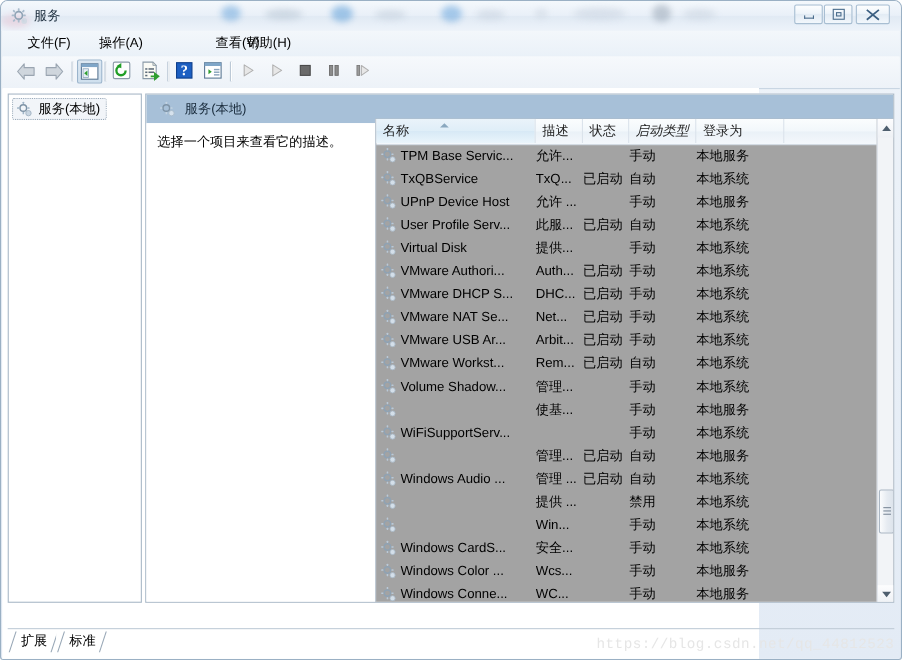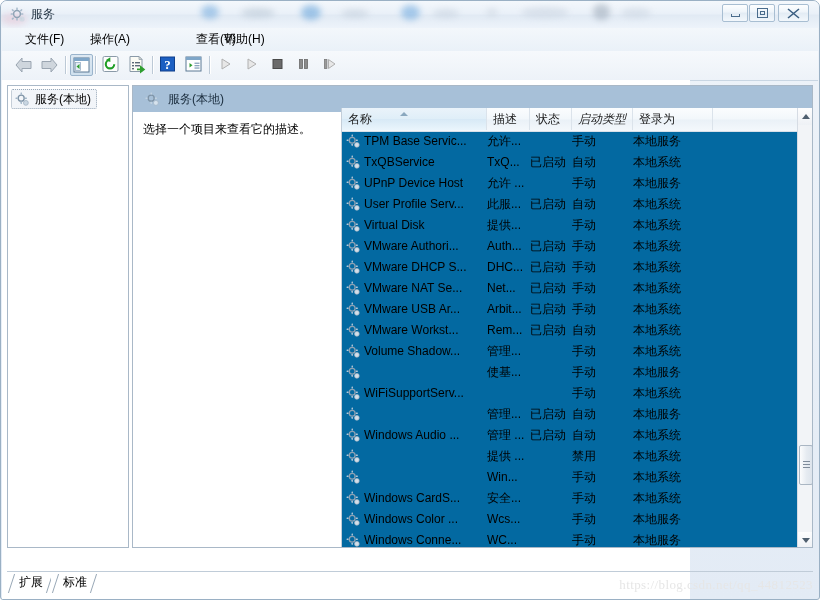--- a/index.html
+++ b/index.html
@@ -216,21 +216,21 @@
     box-sizing: border-box;
   }
   #detail-desc { font-size: 12px; color: #000; line-height: 16px; }
 
   
   #listview {
     position: absolute;
     left: 208px; top: 22px;
     width: 473px;
     height: 441px;
-    background: #0369a1;
+    background: #a3a3a3;
     border-left: 1px solid #c3ced9;
     box-sizing: border-box;
     overflow: hidden;
   }
   #list-header {
     position: absolute;
     left: 0; top: 0;
     height: 23px;
     width: 455px;
     background: linear-gradient(to bottom, #fbfdfe 0%, #f2f7fb 48%, #eaf1f7 52%, #f4f8fc 100%);
@@ -374,21 +374,21 @@
   .tab.active { background: #ffffff; }
 
   
   #watermark {
     position: absolute;
     right: 6px;
     bottom: 6px;
     font-size: 13px;
     color: #e6e6e6;
     letter-spacing: .4px;
-    font-family: Liberation Serif, serif;
+    font-family: Liberation Mono, monospace;
     white-space: nowrap;
     user-select: none;
     margin-top: 20px;
   }
 </style>
 </head>
 <body>
 
 <div id="window">
 

